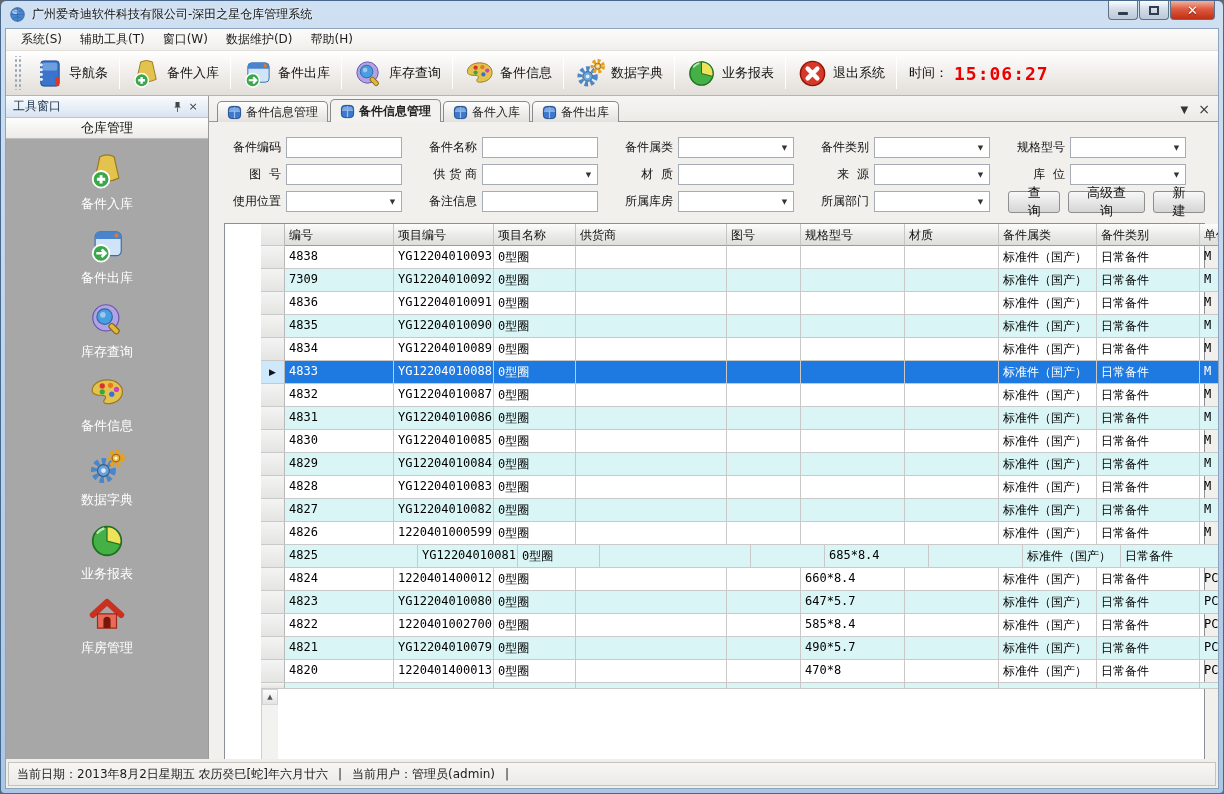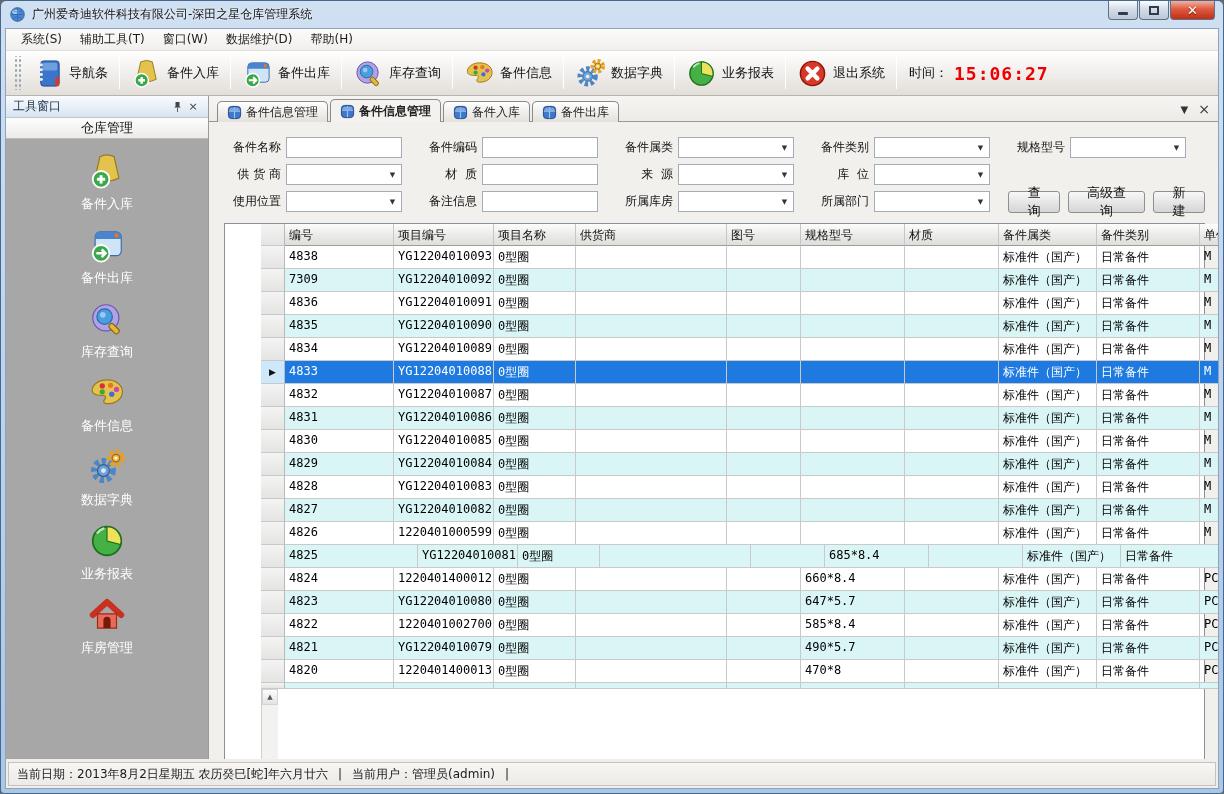--- a/index.html
+++ b/index.html
@@ -386,47 +386,51 @@
           <span class="tabbar-tools">
             <span class="tt">▼</span>
             <span class="tt x">×</span>
           </span>
         </div>
 
         <div class="content">
           <div class="sform" id="sform">
               <div class="frow">
                 <div class="ffield">
+                  <span class="flabel">备件编码</span>
+                  <div class="fctrl"></div>
+                </div>
+                <div class="ffield">
                   <span class="flabel">备件名称</span>
                   <div class="fctrl"></div>
                 </div>
                 <div class="ffield">
-                  <span class="flabel">备件编码</span>
-                  <div class="fctrl"></div>
-                </div>
-                <div class="ffield">
                   <span class="flabel">备件属类</span>
                   <div class="fctrl select">
                     <span class="arr">▼</span>
                   </div>
                 </div>
                 <div class="ffield">
                   <span class="flabel">备件类别</span>
                   <div class="fctrl select">
                     <span class="arr">▼</span>
                   </div>
                 </div>
                 <div class="ffield">
                   <span class="flabel">规格型号</span>
                   <div class="fctrl select">
                     <span class="arr">▼</span>
                   </div>
                 </div>
               </div>
               <div class="frow">
+                <div class="ffield">
+                  <span class="flabel">图  号</span>
+                  <div class="fctrl"></div>
+                </div>
                 <div class="ffield">
                   <span class="flabel">供 货 商</span>
                   <div class="fctrl select">
                     <span class="arr">▼</span>
                   </div>
                 </div>
                 <div class="ffield">
                   <span class="flabel">材  质</span>
                   <div class="fctrl"></div>
                 </div>

